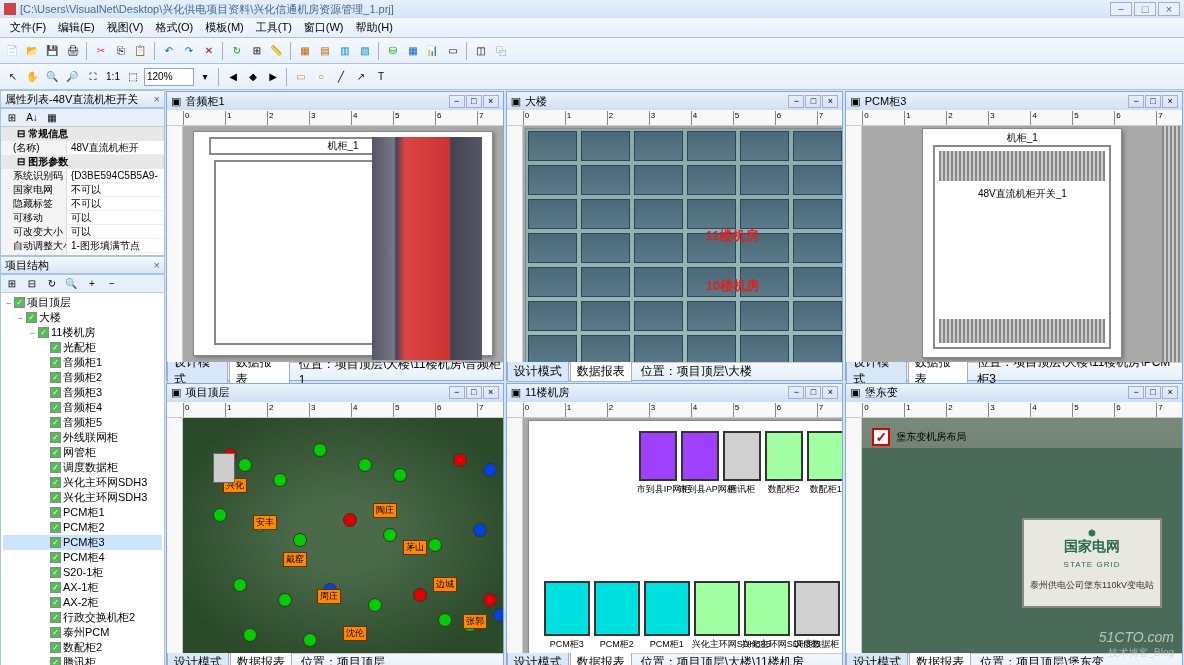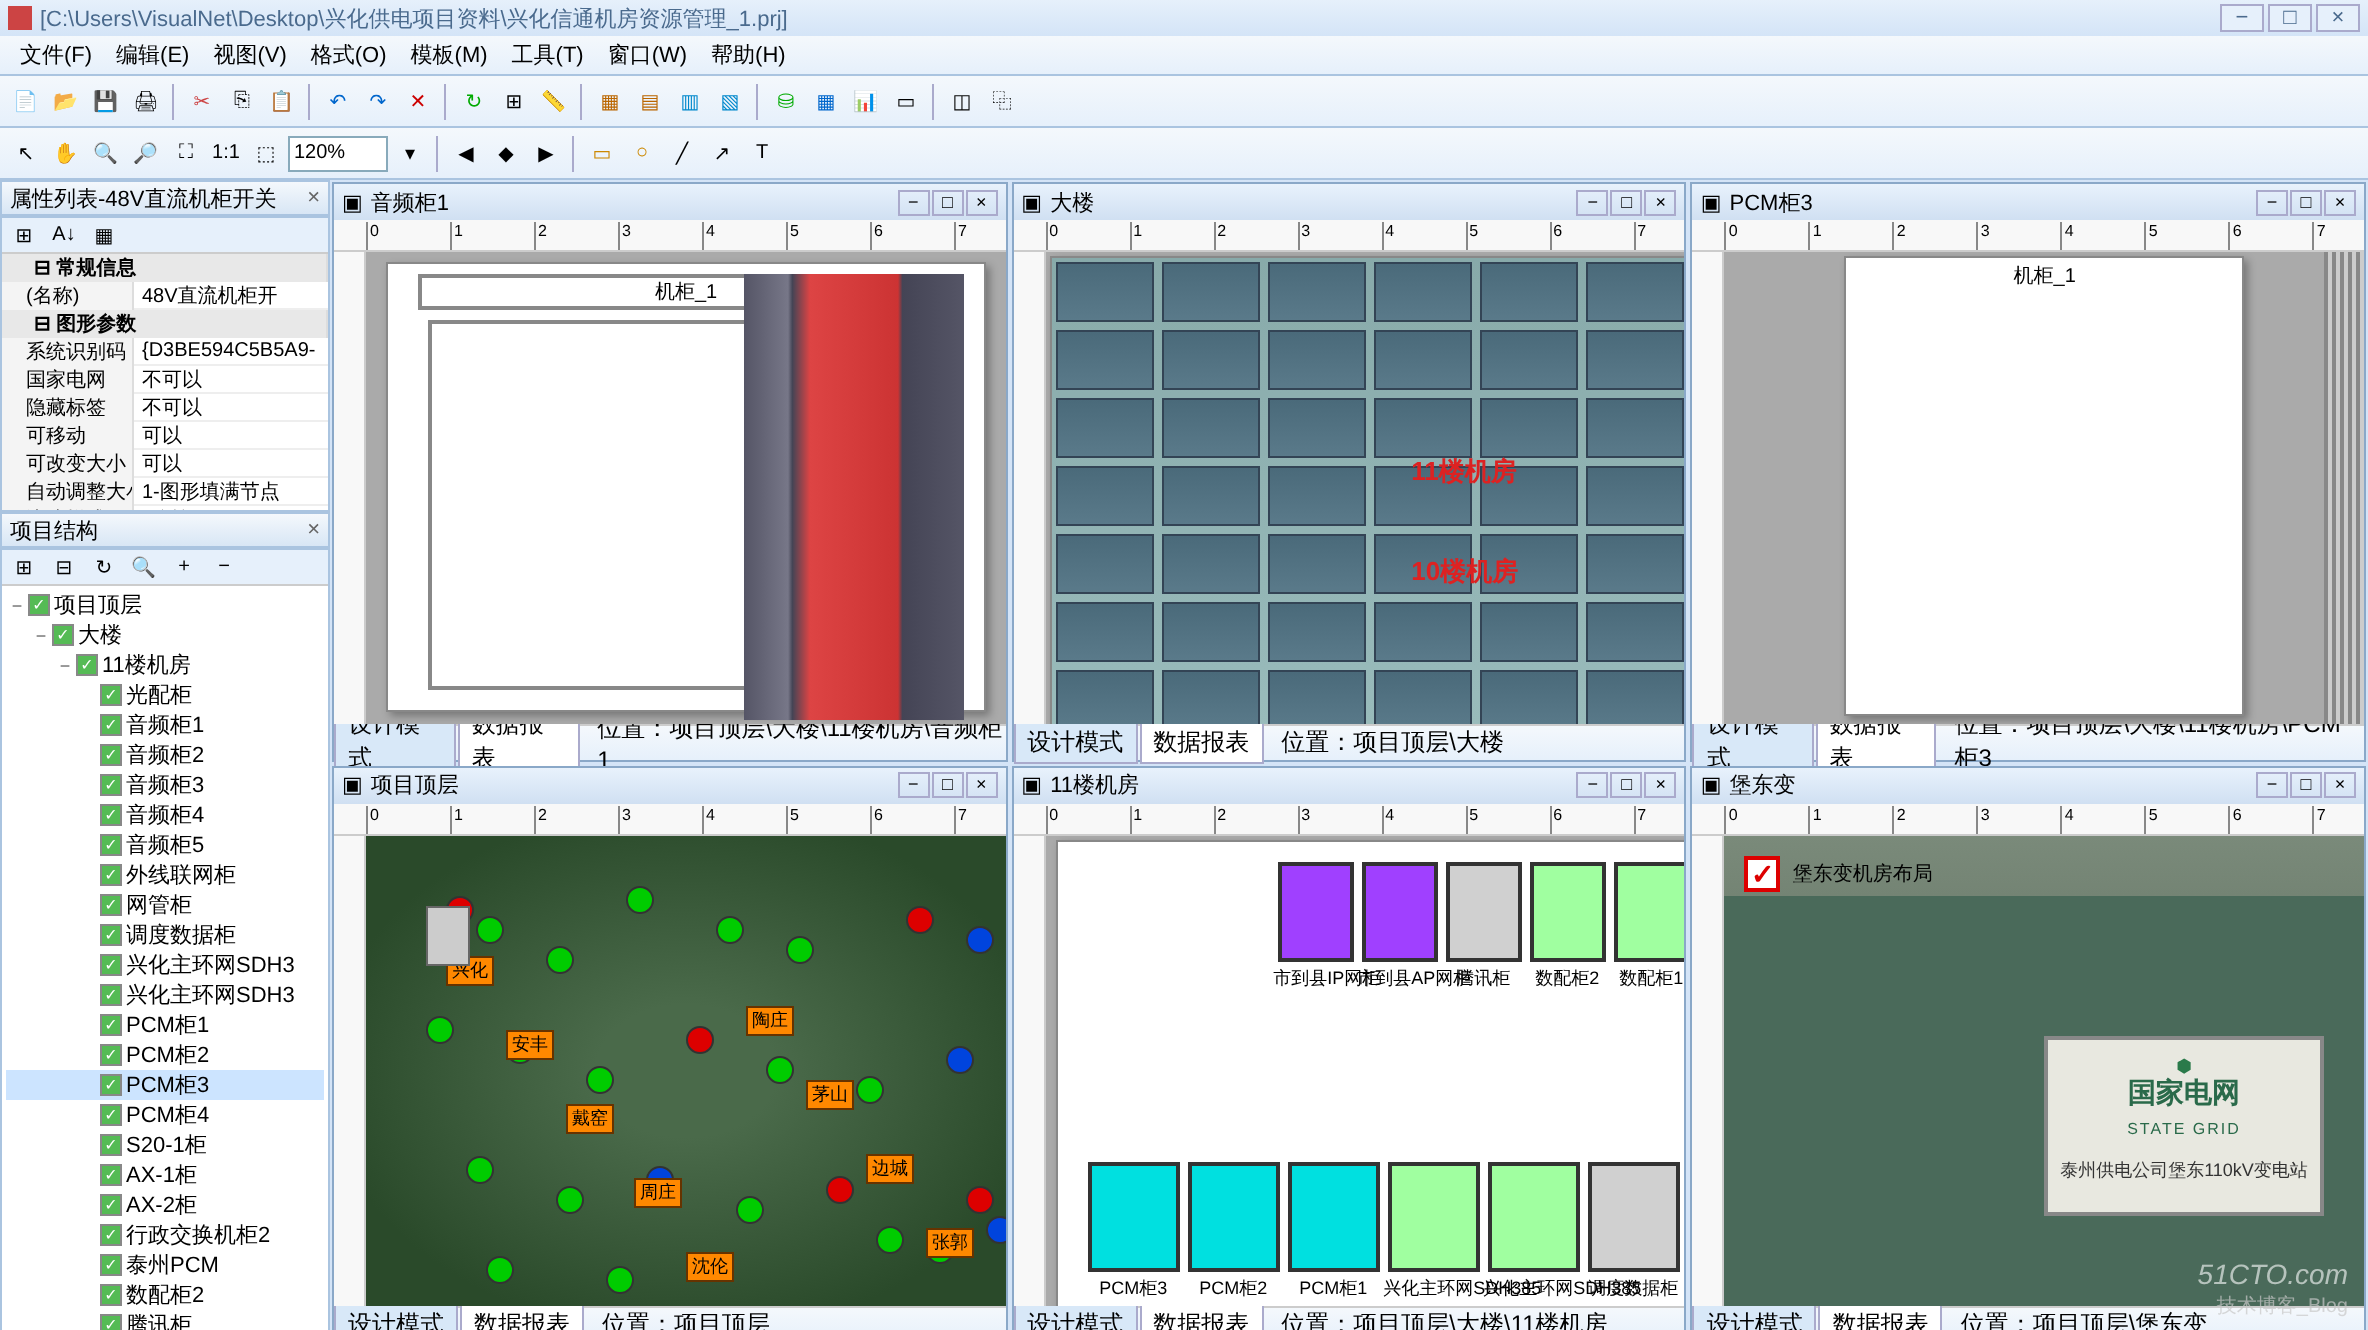--- a/index.html
+++ b/index.html
@@ -495,20 +495,25 @@
             <span style="left:184px">4</span>
             <span style="left:226px">5</span>
             <span style="left:268px">6</span>
             <span style="left:310px">7</span>
           </div>
     <div class="canvas-wrap">
             <div class="ruler-v"></div>
             <div class="canvas">
               <div class="page" style="left:60px;top:2px;width:200px;height:230px">
   <div style="text-align:center;font-size:10px;padding:2px">机柜_1</div>
+  <div class="pcm-rack" style="left:10px;top:16px;right:10px;bottom:8px">
+    <div class="pcm-img" style="height:30px;margin:4px"></div>
+    <div style="text-align:center;font-size:10px;margin:6px 0">48V直流机柜开关_1</div>
+    <div class="pcm-img" style="position:absolute;bottom:4px;left:4px;right:4px;height:24px"></div>
+  </div>
 </div>
 <div style="position:absolute;right:0;top:0;width:20px;bottom:0" class="pcm-img"></div>
             </div>
           </div>
     <div class="mdi-status">
       <span class="tab active">设计模式</span>
       <span class="tab">数据报表</span>
       <span class="loc">位置：项目顶层\大楼\11楼机房\PCM柜3</span>
     </div>
   </div>

